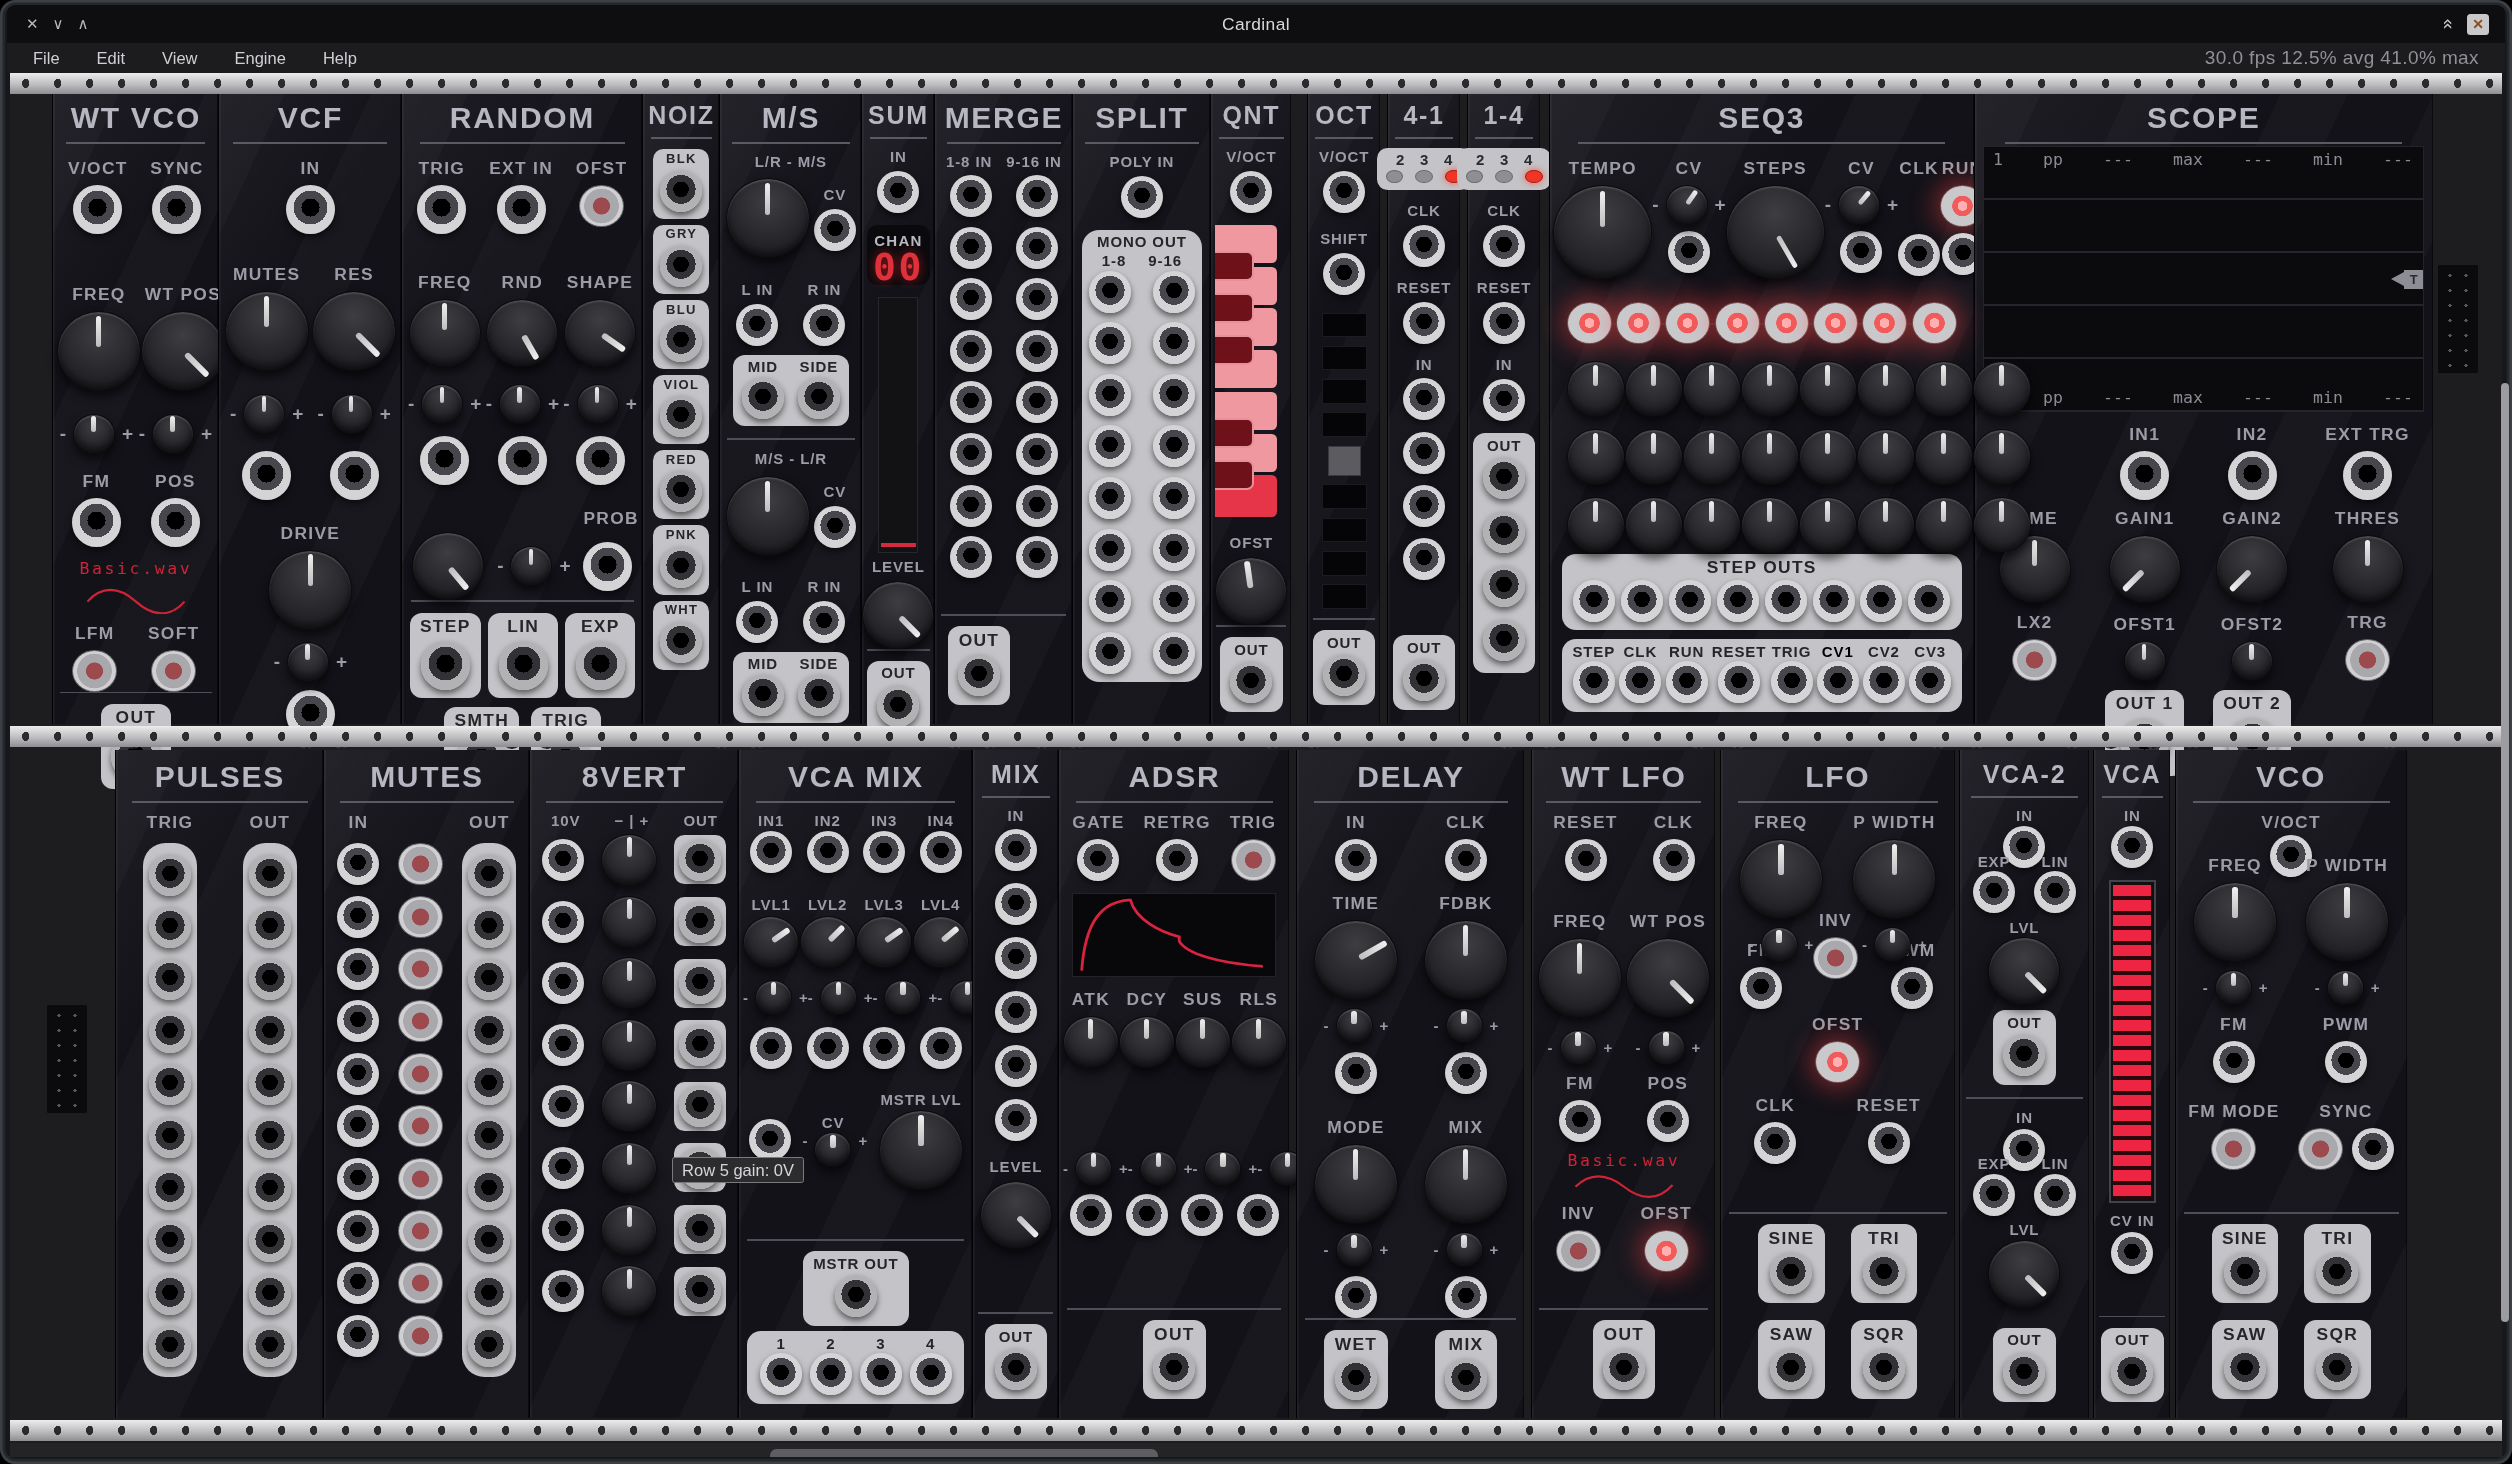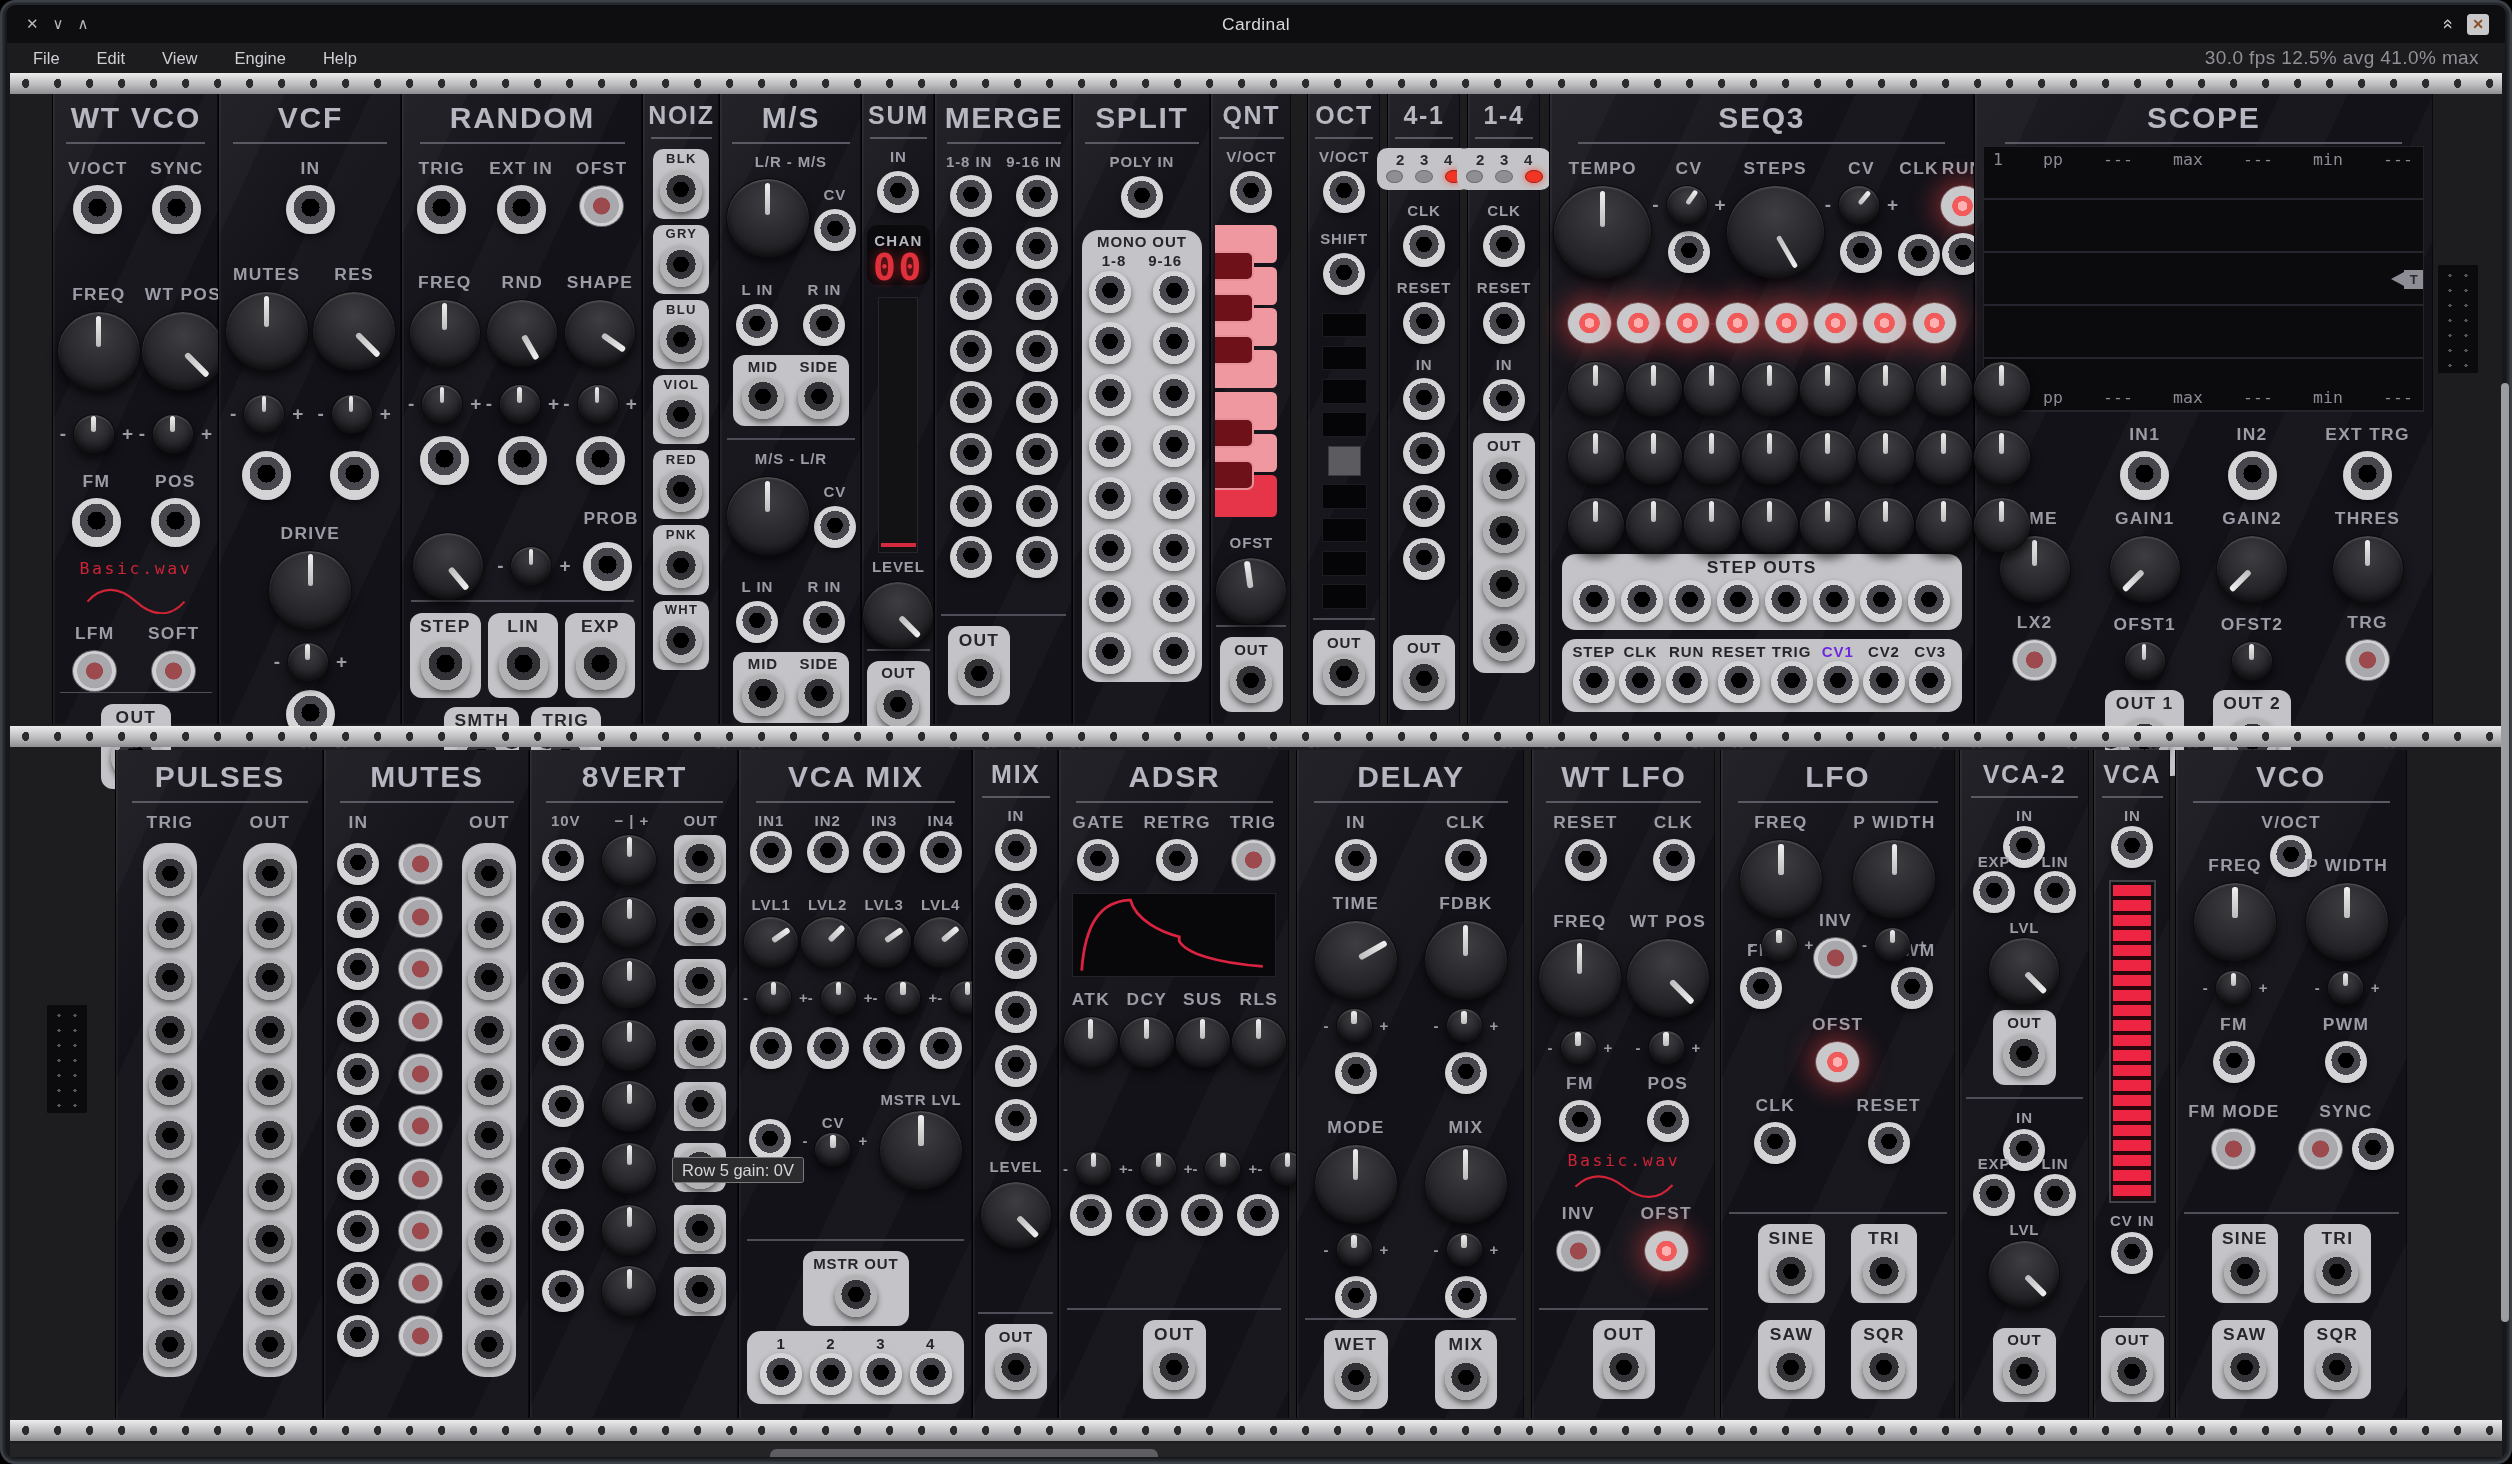--- a/index.html
+++ b/index.html
@@ -980,21 +980,21 @@
                 </div>
               <div class="c" style="gap:1.7px">
                   <span class="lbl s" style="color:#26262a">RESET</span>
                   <div class="port sp"></div>
                 </div>
               <div class="c" style="gap:1.7px">
                   <span class="lbl s" style="color:#26262a">TRIG</span>
                   <div class="port sp"></div>
                 </div>
               <div class="c" style="gap:1.7px">
-                  <span class="lbl s" style="color:#6d28d9">CV1</span>
+                  <span class="lbl s" style="color:#000000">CV1</span>
                   <div class="port sp"></div>
                 </div>
               <div class="c" style="gap:1.7px">
                   <span class="lbl s" style="color:#26262a">CV2</span>
                   <div class="port sp"></div>
                 </div>
               <div class="c" style="gap:1.7px">
                   <span class="lbl s" style="color:#26262a">CV3</span>
                   <div class="port sp"></div>
                 </div>

